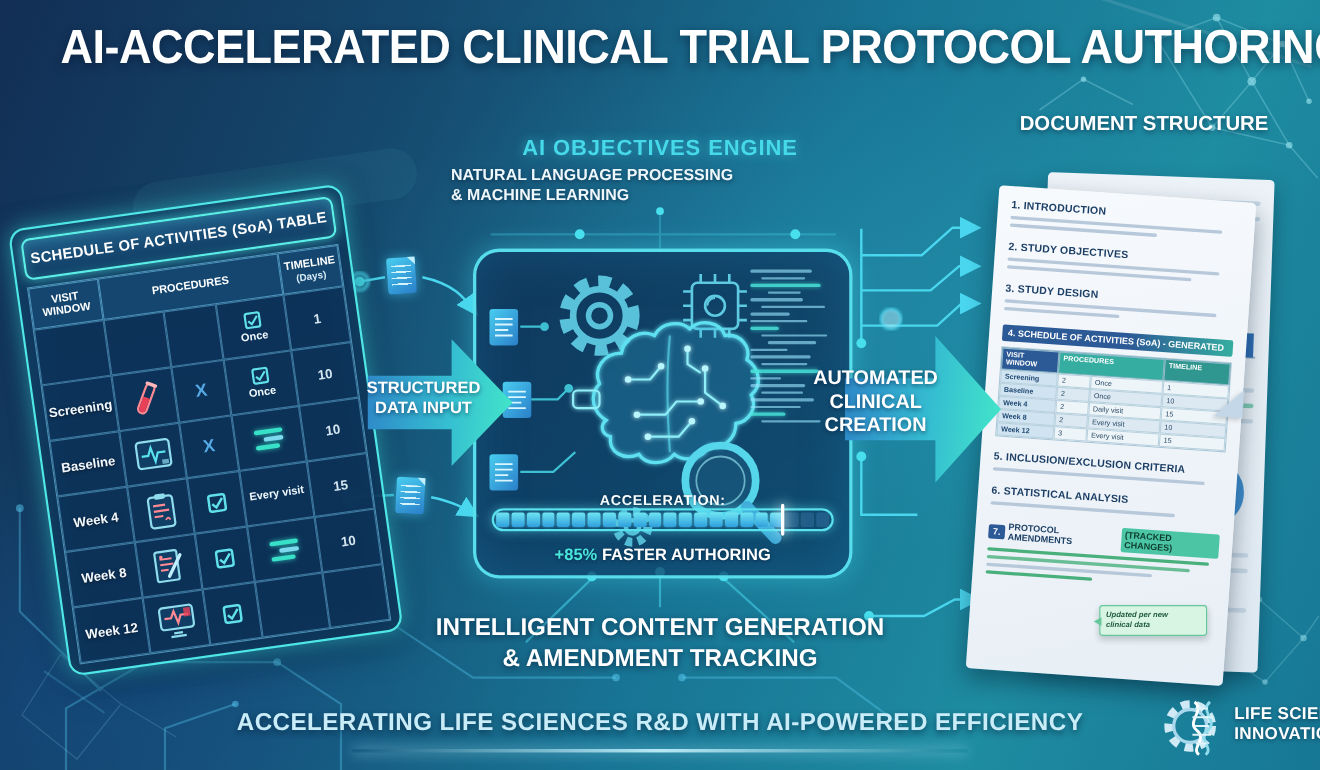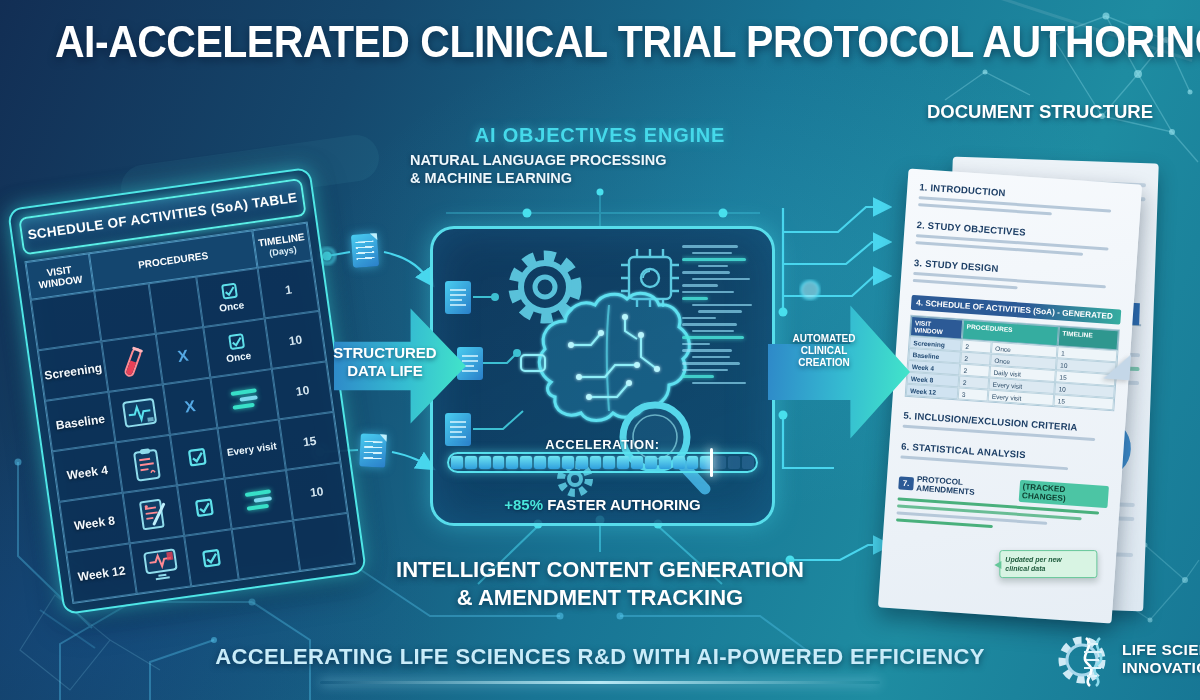--- a/index.html
+++ b/index.html
@@ -50,21 +50,21 @@
   
   .block-arrow{position:absolute;z-index:6;
     clip-path:polygon(0% 31%,58% 31%,58% 5%,100% 50%,58% 95%,58% 69%,0% 69%);
     background:linear-gradient(95deg,#2e86c8,#35bdd1 55%,#43e8c9);
     box-shadow:0 6px 16px rgba(0,40,70,.4);}
   .arrow-input{left:334px;top:302px;width:132px;height:128px;}
   .arrow-output{left:768px;top:298px;width:142px;height:148px;}
   .arrow-text{position:absolute;z-index:7;color:#fff;font-weight:800;text-align:center;
     text-shadow:0 2px 4px rgba(0,30,60,.55);line-height:1.2;}
   .arrow-input-text{left:330px;top:344px;width:110px;font-size:15px;}
-  .arrow-output-text{left:766px;top:333px;width:116px;font-size:10px;}
+  .arrow-output-text{left:738px;top:333px;width:116px;font-size:18px;}
 
   
   .engine-heading{position:absolute;left:420px;top:124px;width:360px;text-align:center;z-index:5;
     color:#45d9ea;font-size:20px;font-weight:800;letter-spacing:.8px;text-shadow:0 0 10px rgba(69,217,234,.6);}
   .engine-sub{position:absolute;left:410px;top:151px;width:380px;text-align:left;z-index:5;
     color:#eef7fb;font-size:14.5px;font-weight:700;line-height:1.25;text-shadow:0 1px 4px rgba(0,20,45,.5);}
   .engine-box{position:absolute;left:430px;top:226px;width:345px;height:300px;z-index:3;
     border-radius:24px;border:3px solid rgba(92,230,242,.95);
     background:linear-gradient(160deg,rgba(13,45,82,.78),rgba(11,58,98,.72));
     box-shadow:0 0 24px rgba(70,220,235,.4),inset 0 0 46px rgba(40,140,190,.28);box-sizing:border-box;}
@@ -74,21 +74,21 @@
   .code-col .cl.hot{background:#49e6db;box-shadow:0 0 4px rgba(73,230,219,.8);}
   .accel{position:absolute;left:14px;right:14px;bottom:10px;z-index:4;text-align:center;}
   .accel-label{color:#fff;font-size:13px;font-weight:800;letter-spacing:.6px;margin-bottom:0;
     text-shadow:0 1px 3px rgba(0,20,45,.6);}
   .accel-bar{position:relative;height:21px;border:2px solid #59e2ee;border-radius:11px;
     box-shadow:0 0 10px rgba(89,226,238,.5);display:flex;gap:2px;padding:2px;box-sizing:border-box;}
   .accel-bar .seg{flex:1;border-radius:2px;background:rgba(70,130,180,.35);}
   .accel-bar .seg.fill{background:linear-gradient(180deg,#6fe4f2,#2f9fdd);box-shadow:0 0 4px rgba(90,220,245,.6);}
   .accel-bar .tick{position:absolute;left:85%;top:-6px;width:3px;height:29px;background:#fff;
     border-radius:2px;box-shadow:0 0 10px #fff,0 0 18px #9ff0fa;}
-  .accel-result{margin-top:23px;font-size:15px;font-weight:800;color:#fff;text-shadow:0 1px 3px rgba(0,20,45,.6);}
+  .accel-result{margin-top:13px;font-size:15px;font-weight:800;color:#fff;text-shadow:0 1px 3px rgba(0,20,45,.6);}
   .accel-result .pct{color:#49e6db;}
   .engine-caption{position:absolute;left:300px;top:556px;width:600px;text-align:center;z-index:5;
     color:#fff;font-size:22px;font-weight:800;line-height:1.25;text-shadow:0 2px 6px rgba(0,20,45,.6);}
 
   .mini-doc{position:absolute;z-index:4;width:26px;height:33px;border-radius:3px;
     background:linear-gradient(150deg,#49cdf0,#2a7fc9);box-shadow:0 0 10px rgba(70,200,240,.6);}
   .mini-doc::before{content:'';position:absolute;left:4px;top:7px;right:4px;bottom:5px;
     background:repeating-linear-gradient(180deg,rgba(220,248,255,.95) 0 1.5px,transparent 1.5px 5.5px);}
   .mini-doc::after{content:'';position:absolute;right:0;top:0;border-style:solid;border-width:0 7px 7px 0;
     border-color:transparent #bfeffc transparent transparent;}
@@ -372,21 +372,21 @@
       <div class="bc tl-cell"></div>
     </div>
   </div>
 
   <div class="mini-doc" style="left:352px;top:234px;transform:rotate(-4deg);"></div>
   <div class="mini-doc" style="left:360px;top:434px;transform:rotate(3deg);"></div>
 
   <div class="block-arrow arrow-input"></div>
   <div class="arrow-text arrow-input-text">
     <div>STRUCTURED</div>
-    <div>DATA LIFE</div>
+    <div>DATA INPUT</div>
   </div>
   <div class="block-arrow arrow-output"></div>
   <div class="arrow-text arrow-output-text">
     <div>AUTOMATED</div>
     <div>CLINICAL</div>
     <div>CREATION</div>
   </div>
 
   <div class="engine-heading">AI OBJECTIVES ENGINE</div>
   <div class="engine-sub">

